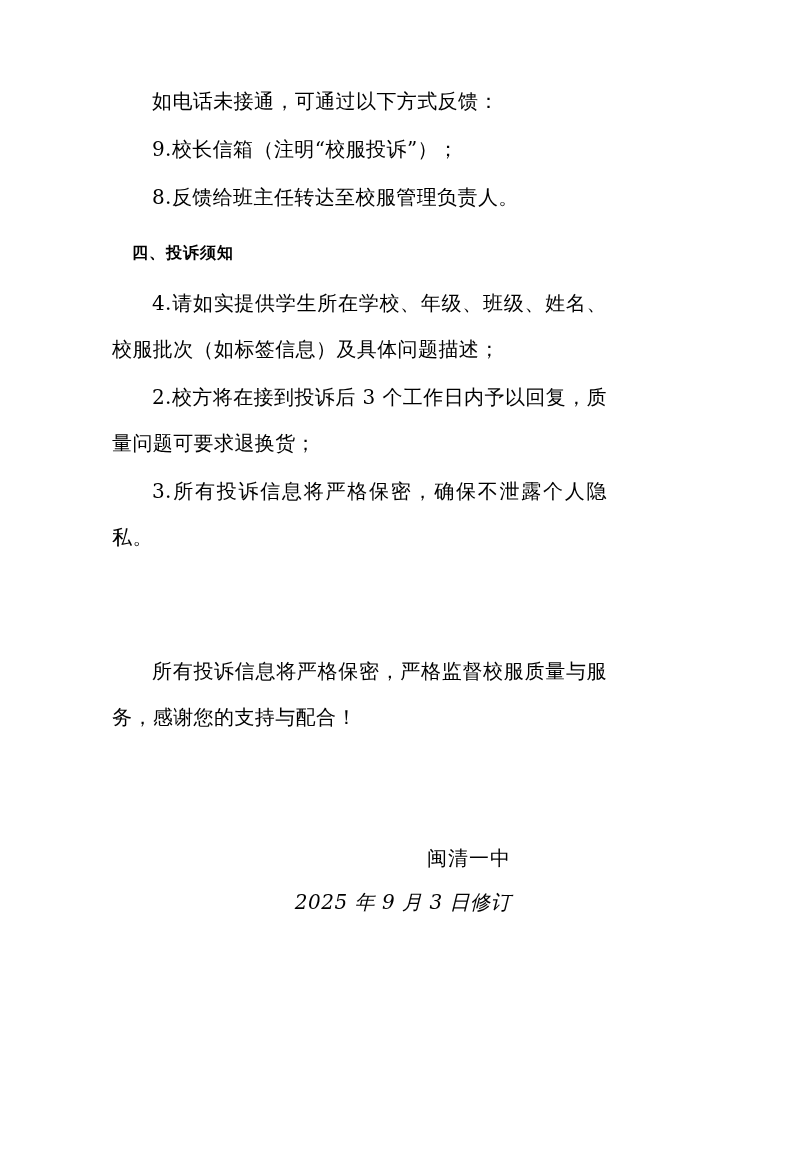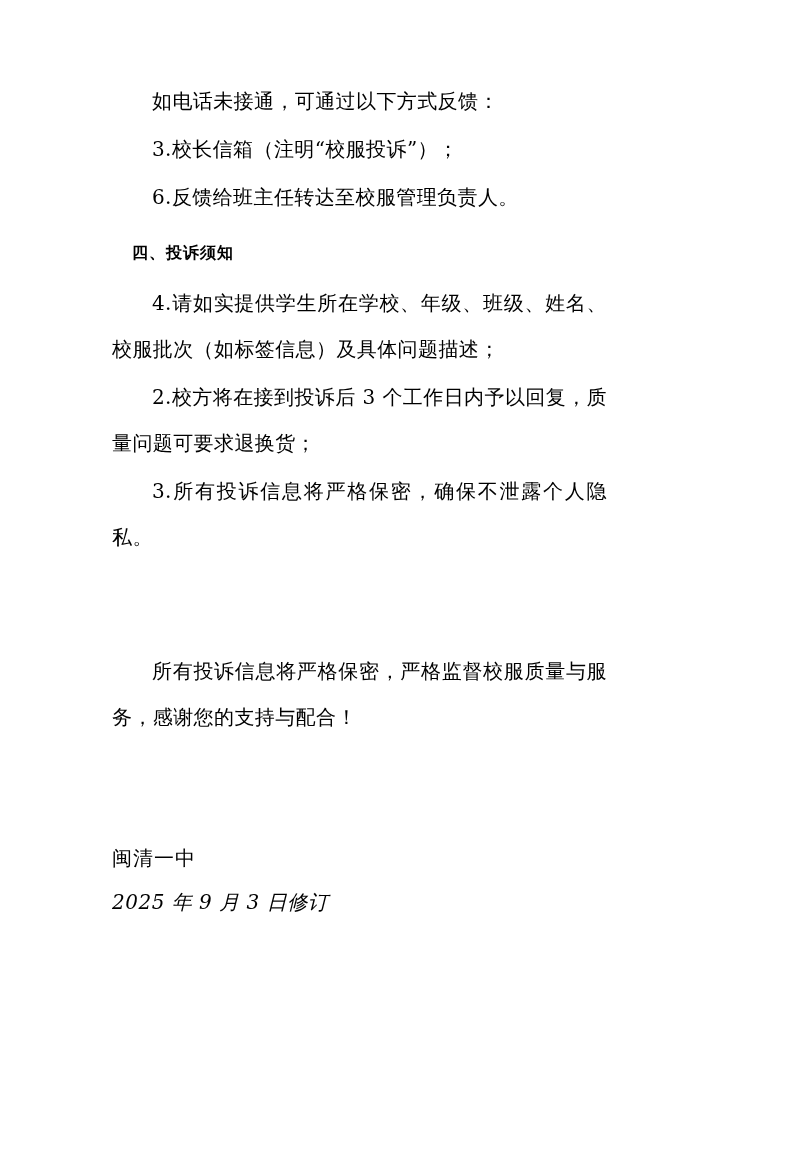--- a/index.html
+++ b/index.html
@@ -42,41 +42,41 @@
     letter-spacing: 1px;
   }
   .spacer-lg {
     height: 86px;
   }
   .closing {
     margin-top: 0;
   }
   .signature-block {
     margin-top: 96px;
-    text-align: left;
+    text-align: right;
     padding-right: 96px;
   }
   .sig-line {
     font-size: 20px;
     line-height: 44px;
     letter-spacing: 1px;
   }
   .sig-line.date {
     letter-spacing: 0.5px;
     font-style: italic;
   }
 </style>
 </head>
 <body>
 
 <div class="page">
 
   <p class="para indent">如电话未接通，可通过以下方式反馈：</p>
-  <p class="para indent">3.校长信箱（注明“校服投诉”）；</p>
-  <p class="para indent">6.反馈给班主任转达至校服管理负责人。</p>
+  <p class="para indent">9.校长信箱（注明“校服投诉”）；</p>
+  <p class="para indent">8.反馈给班主任转达至校服管理负责人。</p>
 
   <h2 class="heading">四、投诉须知</h2>
 
   <p class="para indent">4.请如实提供学生所在学校、年级、班级、姓名、校服批次（如标签信息）及具体问题描述；</p>
   <p class="para indent">2.校方将在接到投诉后 3 个工作日内予以回复，质量问题可要求退换货；</p>
   <p class="para indent">3.所有投诉信息将严格保密，确保不泄露个人隐私。</p>
 
   <div class="spacer-lg"></div>
 
   <p class="para indent closing">所有投诉信息将严格保密，严格监督校服质量与服务，感谢您的支持与配合！</p>

